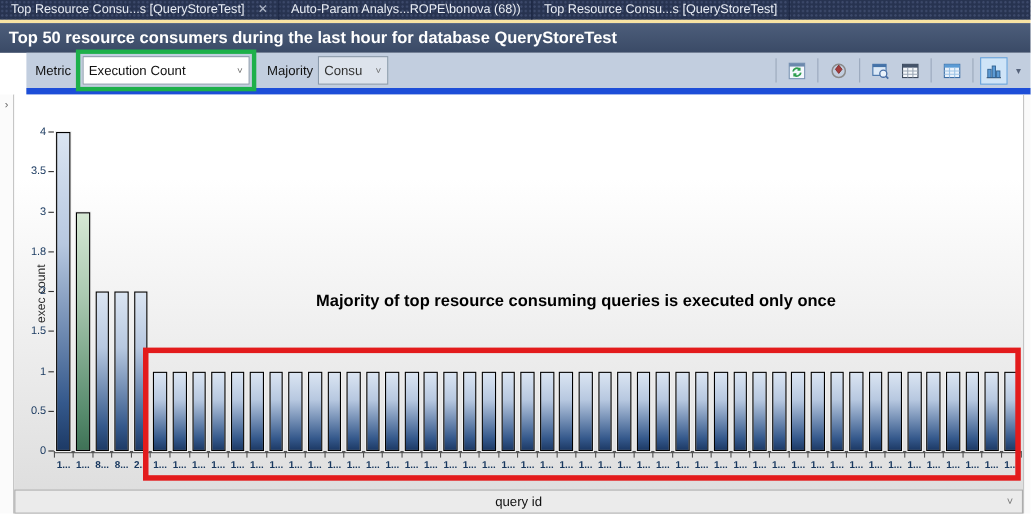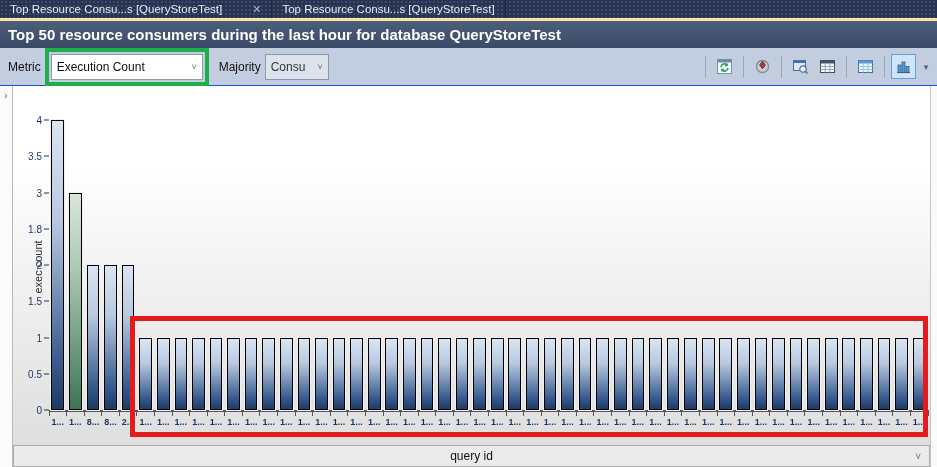--- a/index.html
+++ b/index.html
@@ -8,36 +8,36 @@
   
   .tabbar {
     height:18px; display:flex; align-items:stretch;
     background-color:#273click350;
     background:#273350 radial-gradient(circle, #3d4a6b 1px, transparent 1.2px);
     background-size:4px 4px;
   }
   .tab {
     display:flex; align-items:center; padding:0 10px;
     color:#e9edf4; font-size:11.5px; white-space:nowrap;
-    border-right:1px solid #1b2540; cursor:default;gap:18px;
+    border-right:1px solid #1b2540; cursor:default;
   }
   .tab.active { background:#273párt350; }
   .tab .close { margin-left:12px; color:#aeb6c6; font-size:11px; line-height:1; }
   .accent-line { height:3px; background:#f8e3a3; }
 
   
   .titlebar {
     height:27px; background:linear-gradient(#4d5e7b,#3a4a66);
     color:#fff; font-size:15px; display:flex; align-items:center; padding-left:8px;font-weight:bold;
   }
 
   
   .toolbar {
     height:38px; background:#c2cedf; display:flex; align-items:center;
-    padding:0 4px 0 8px; border-bottom:1px solid #1d4ed8;
+    padding:0 4px 0 8px; border-bottom:6px solid #1d4ed8;margin-left:24px;
   }
   .tb-label { font-size:12px; color:#111; margin-right:4px; }
   .green-box { border:4px solid #1db04a; padding:2px; margin-right:10px; }
   .dropdown {
     display:flex; align-items:center; justify-content:space-between;
     background:#fff; border:1px solid #8a9aab; height:21px; font-size:12px;
     padding:12px 5px; color:#111;
   }
   .dropdown.metric { width:152px; }
   .dropdown.disabled { background:#dde3ec; color:#333; width:64px; }
@@ -110,20 +110,23 @@
 
   .icon-16 { width:17px; height:17px; display:block; }
 </style>
 </head>
 <body>
 
 <div class="tabbar">
   <div class="tab active">
     <span>Top Resource Consu...s [QueryStoreTest]</span>
     <span class="close">✕</span>
+  </div>
+  <div class="tab">
+    <span>Auto-Param Analys...ROPE\bonova (68))</span>
   </div>
   <div class="tab">
     <span>Top Resource Consu...s [QueryStoreTest]</span>
   </div>
 </div>
 <div class="accent-line"></div>
 
 <div class="titlebar">
   <span>Top 50 resource consumers during the last hour for database QueryStoreTest</span>
 </div>
@@ -499,20 +502,21 @@
           <div class="xlabel">1...</div>
           <div class="xlabel">1...</div>
           <div class="xlabel">1...</div>
           <div class="xlabel">1...</div>
           <div class="xlabel">1...</div>
           <div class="xlabel">1...</div>
           <div class="xlabel">1...</div>
           <div class="xlabel">1...</div>
           <div class="xlabel">1...</div>
         </div>
+      <div class="annotation">Majority of top resource consuming queries is executed only once</div>
       <div class="red-box"></div>
     </div>
 
     <div class="xaxis-strip">
       <span>query id</span>
       <span class="chev-down">˅</span>
     </div>
   </div>
 
   <div class="right-gutter"></div>

